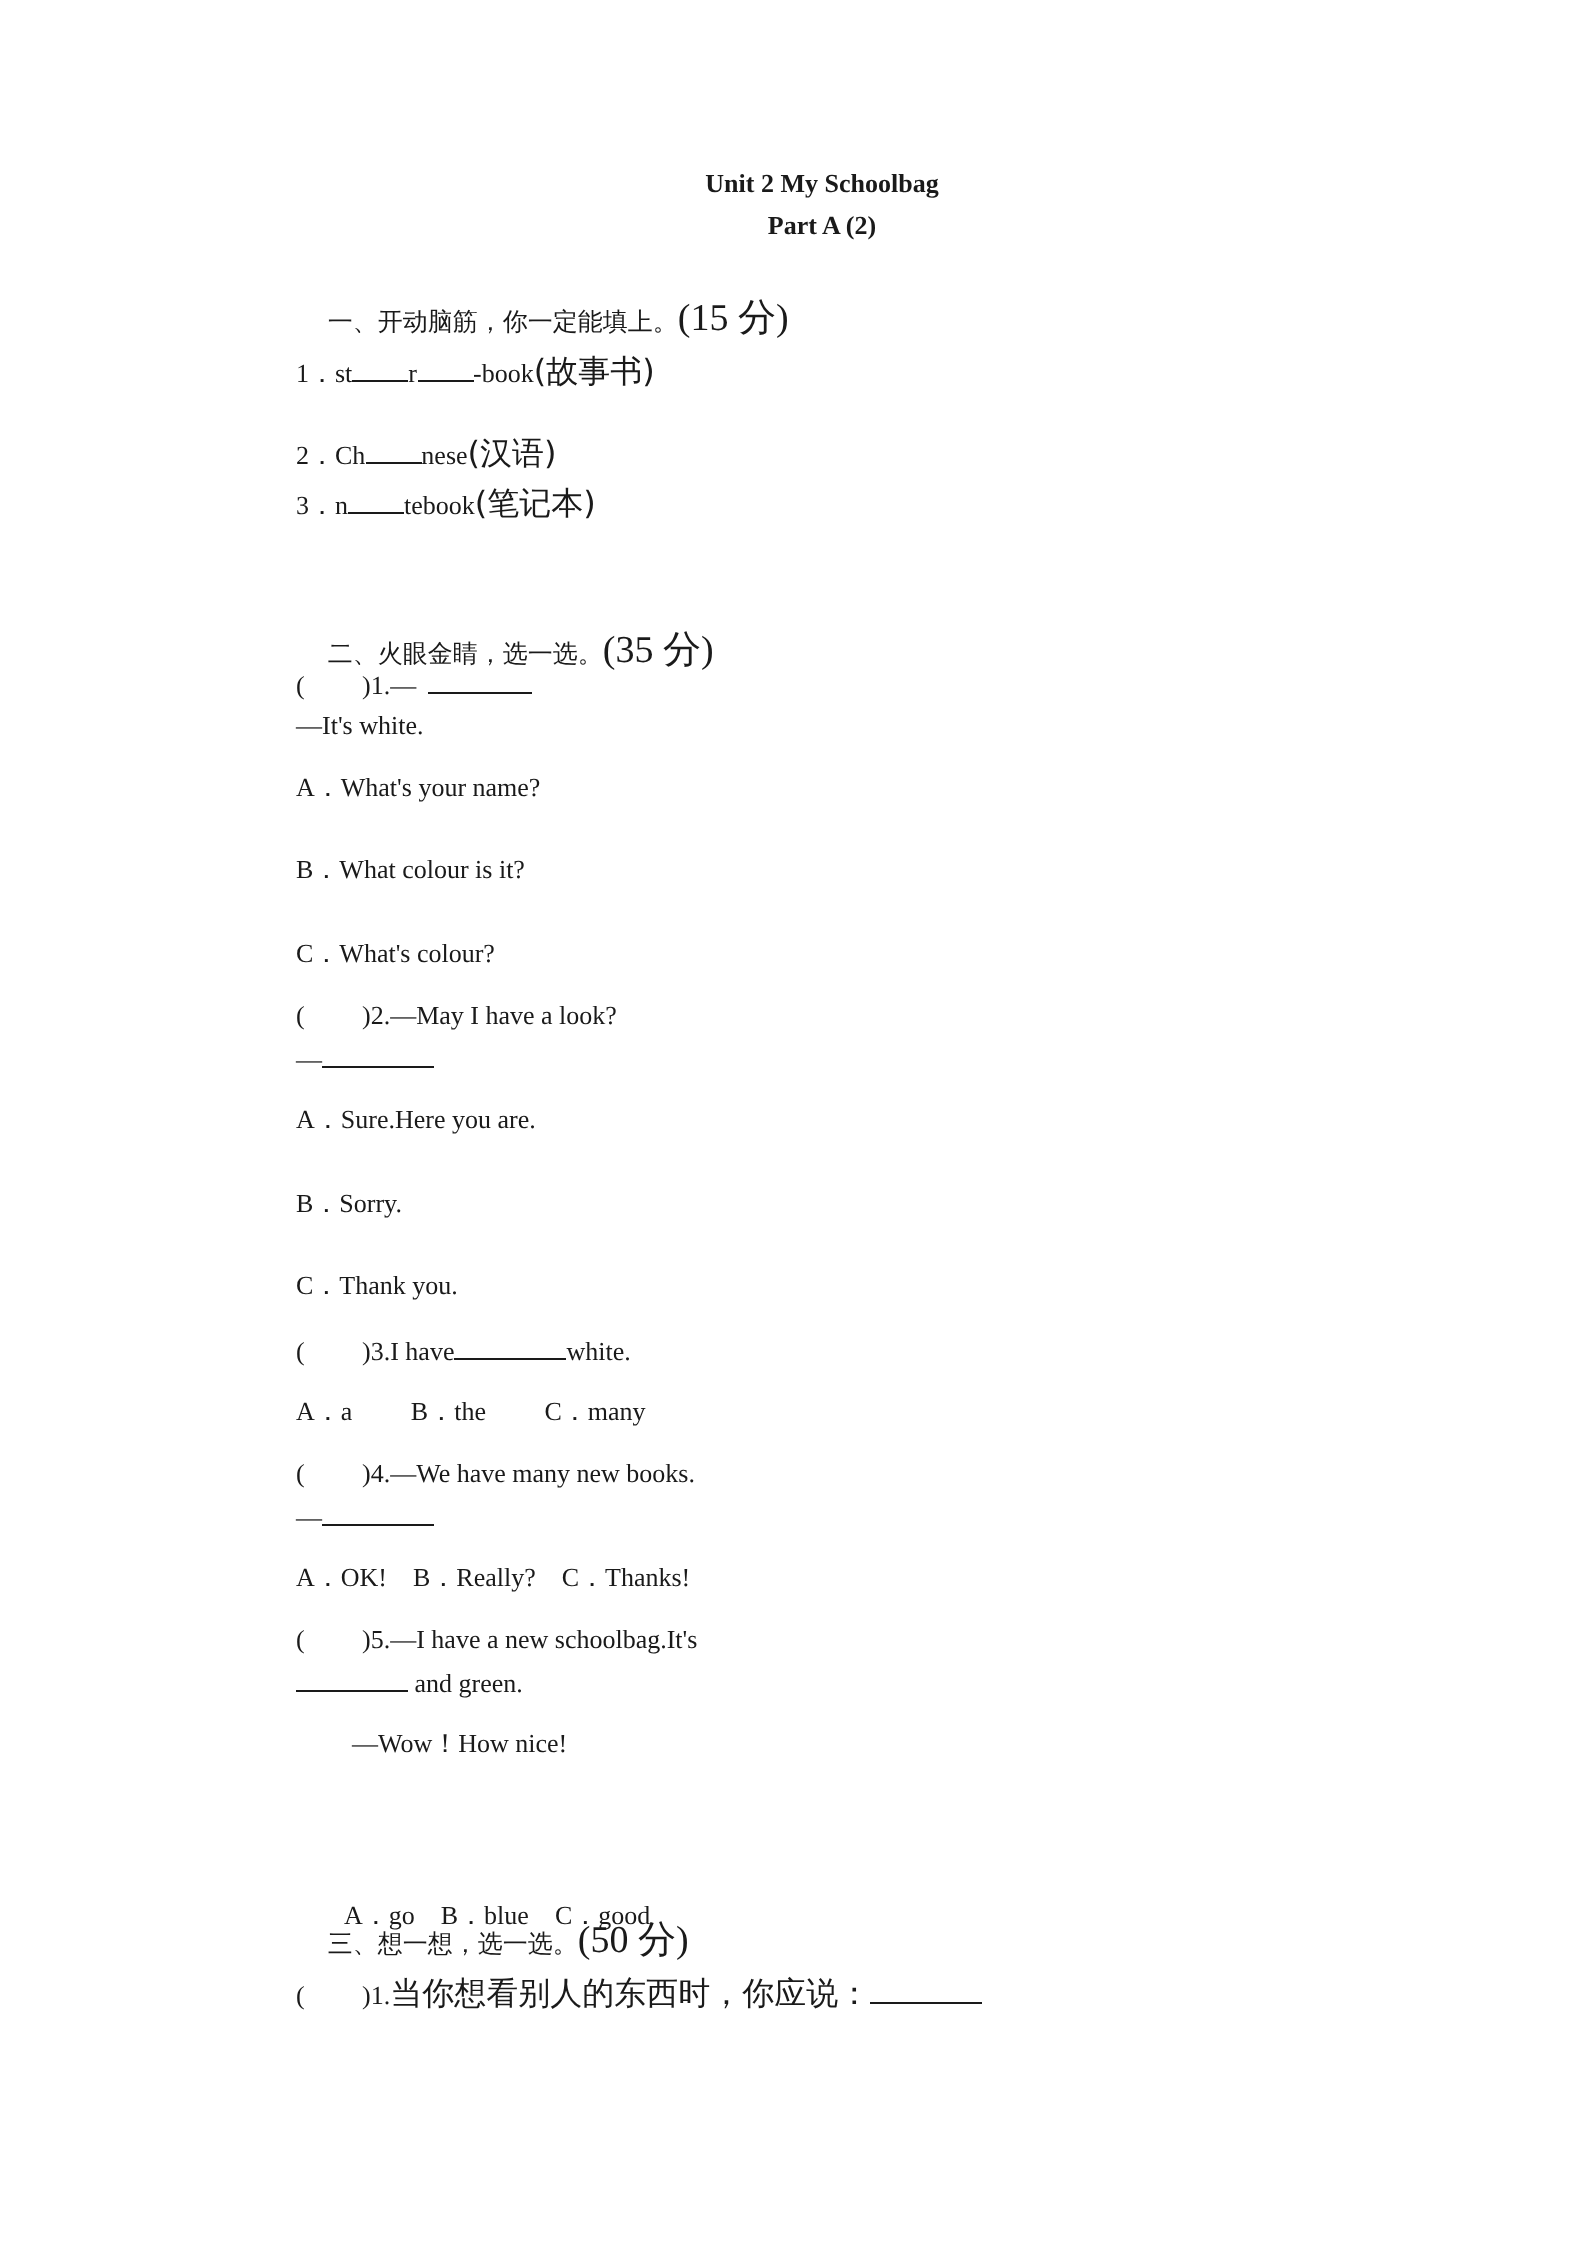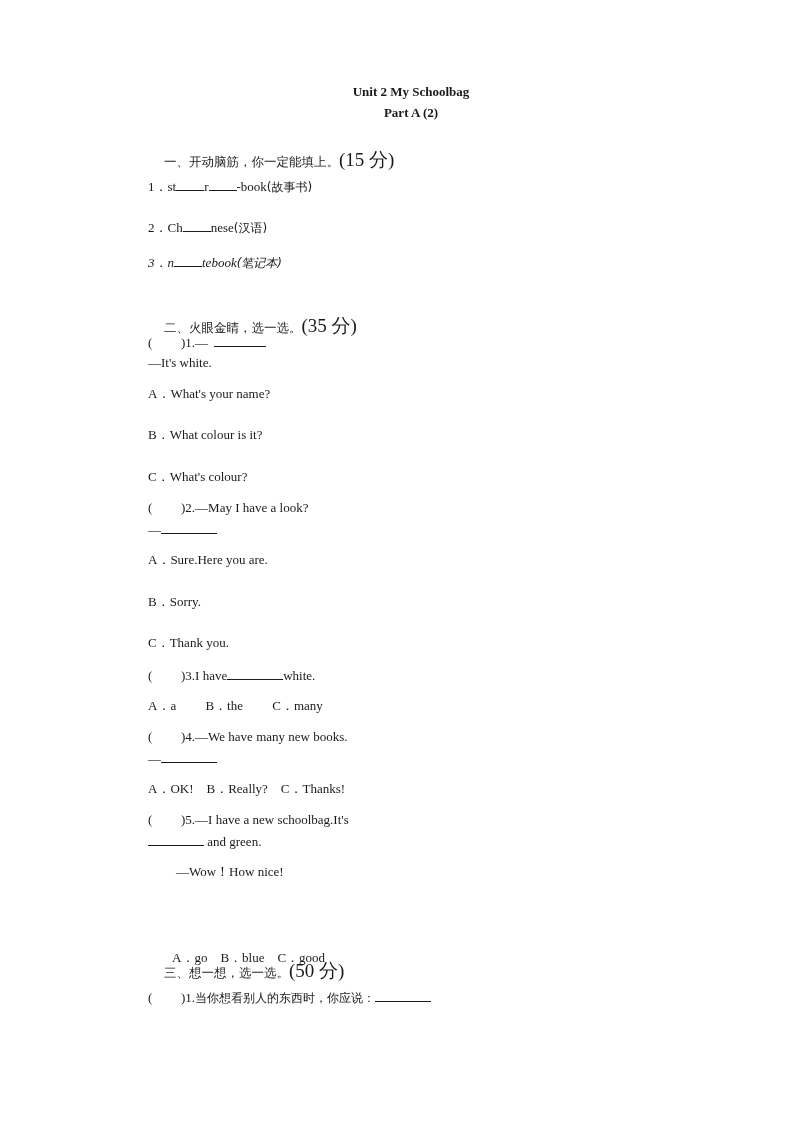--- a/index.html
+++ b/index.html
@@ -7,39 +7,39 @@
     width: 793px; height: 1122px; position: relative; overflow: hidden;
     font-family: "Liberation Serif", "DejaVu Serif", serif;
     color: #1a1a1a; font-size: 13px;
   }
   .line { position: absolute; left: 148px; white-space: pre; line-height: 16px; }
   .title { position: absolute; left: 0; width: 822px; text-align: center; font-weight: bold; font-size: 13px; line-height: 16px; }
   .section { font-family: "DejaVu Sans", "Liberation Sans", sans-serif; font-size: 12.5px; }
   .section .pts { font-family: "Liberation Serif", serif; font-size: 19px; }
   .blank { display: inline-block; border-bottom: 1px solid #1a1a1a; height: 12px; vertical-align: baseline; }
   .paren { display: inline-block; width: 33px; }
-  .cn { font-family: "DejaVu Sans", sans-serif; font-size: 12px; }
+  .cn { font-family: "DejaVu Sans", sans-serif; font-size: 16px; }
 </style>
 </head>
 <body>
 
 <div>
 
   <div class="title" style="top:84px;">Unit 2    My Schoolbag</div>
   <div class="title" style="top:105px;">Part A (2)</div>
 
   <div class="line section" style="top:136px;">
     <span>一、开动脑筋，你一定能填上。</span><span class="pts">(15 分)</span>
   </div>
 
   <div class="line" style="top:178px;"><span>1．</span><span>st</span><span class="blank" style="width:28px;"></span><span>r</span><span class="blank" style="width:28px;"></span><span>-book</span><span class="cn">(故事书)</span></div>
 
   <div class="line" style="top:219px;"><span>2．</span><span>Ch</span><span class="blank" style="width:28px;"></span><span>nese</span><span class="cn">(汉语)</span></div>
 
-  <div class="line" style="top:254px;font-style:italic;"><span>3．</span><span>n</span><span class="blank" style="width:28px;"></span><span>tebook</span><span class="cn">(笔记本)</span></div>
+  <div class="line" style="top:244px;"><span>3．</span><span>n</span><span class="blank" style="width:28px;"></span><span>tebook</span><span class="cn">(笔记本)</span></div>
 
   <div class="line section" style="top:302px;">
     <span>二、火眼金睛，选一选。</span><span class="pts">(35 分)</span>
   </div>
 
   <div class="line" style="top:334px;"><span class="paren">(</span><span>)1.</span><span>—</span><span style="display:inline-block;width:6px;"></span><span class="blank" style="width:52px;"></span></div>
   <div class="line" style="top:355px;">—It's white.</div>
   <div class="line" style="top:386px;">A．What's your name?</div>
   <div class="line" style="top:427px;">B．What colour is it?</div>
   <div class="line" style="top:469px;">C．What's colour?</div>

